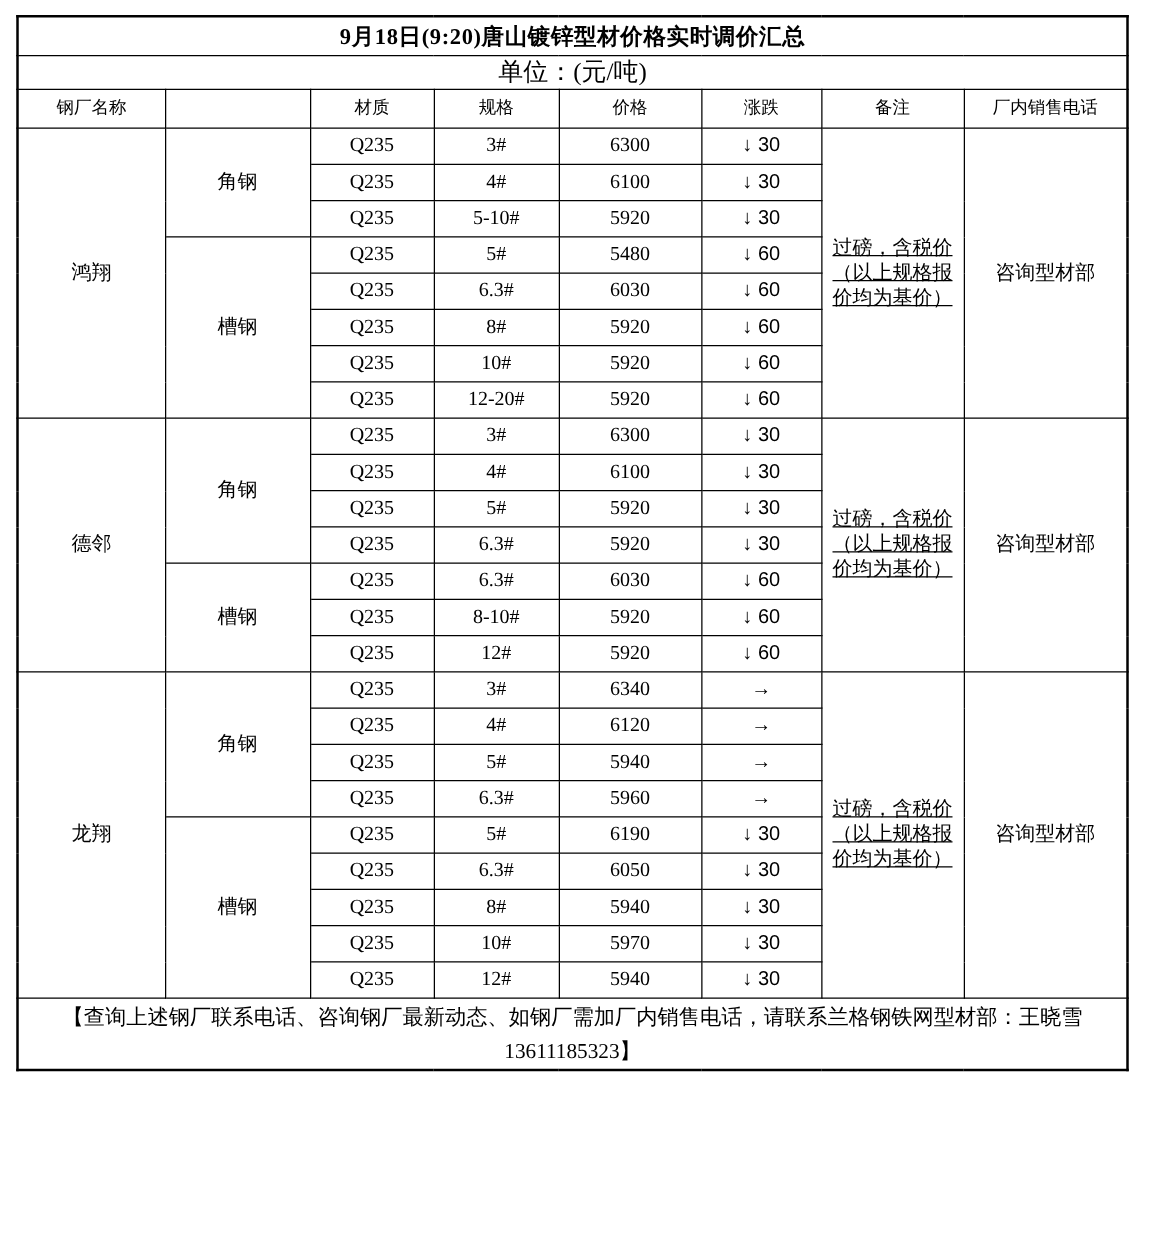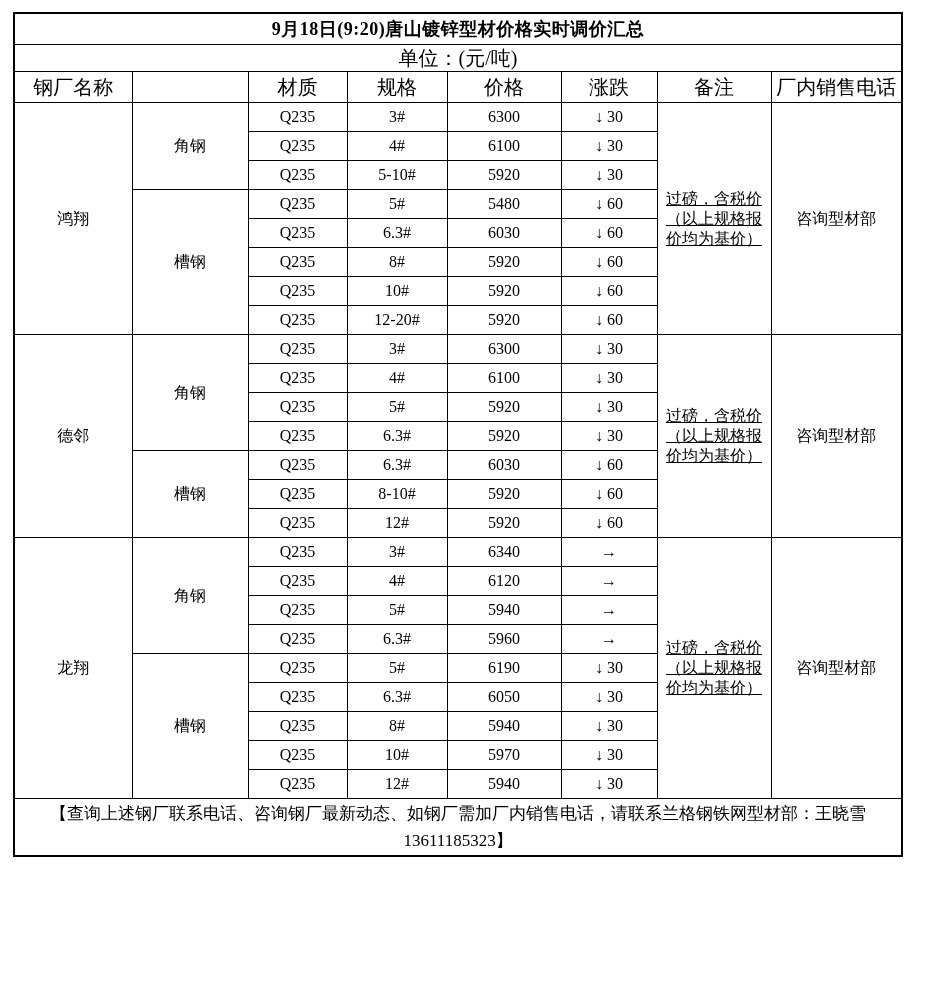--- a/index.html
+++ b/index.html
@@ -34,31 +34,31 @@
     padding: 0 2px;
     overflow: hidden;
   }
   tr.title-row td {
     height: 30px;
     font-size: 18px;
     font-weight: bold;
     letter-spacing: 0.5px;
   }
   tr.unit-row td { height: 26px; font-size: 20px; }
-  tr.header-row td { height: 30px; font-size: 20px; }
+  tr.header-row td { height: 30px; font-size: 14px; }
   tr.data-row td { height: 28px; }
   td.remark-cell { padding: 0 7px; line-height: 1.45; text-decoration: underline; }
-  td.phone-cell { padding: 0 4px; }
+  td.phone-cell { padding: 0 4px; font-family: Liberation Mono, monospace; }
   tr.footer-row td {
     height: 56px;
     font-size: 17px;
     padding: 0 10px;
     line-height: 1.6;
   }
-  .arrow { font-family: Liberation Serif, serif; }
+  .arrow { font-family: Liberation Sans, sans-serif; }
 </style>
 </head>
 <body>
 
 <div class="page">
   <table class="price-table">
     <colgroup>
       <col style="width:118px">
         <col style="width:116px">
         <col style="width:99px">

